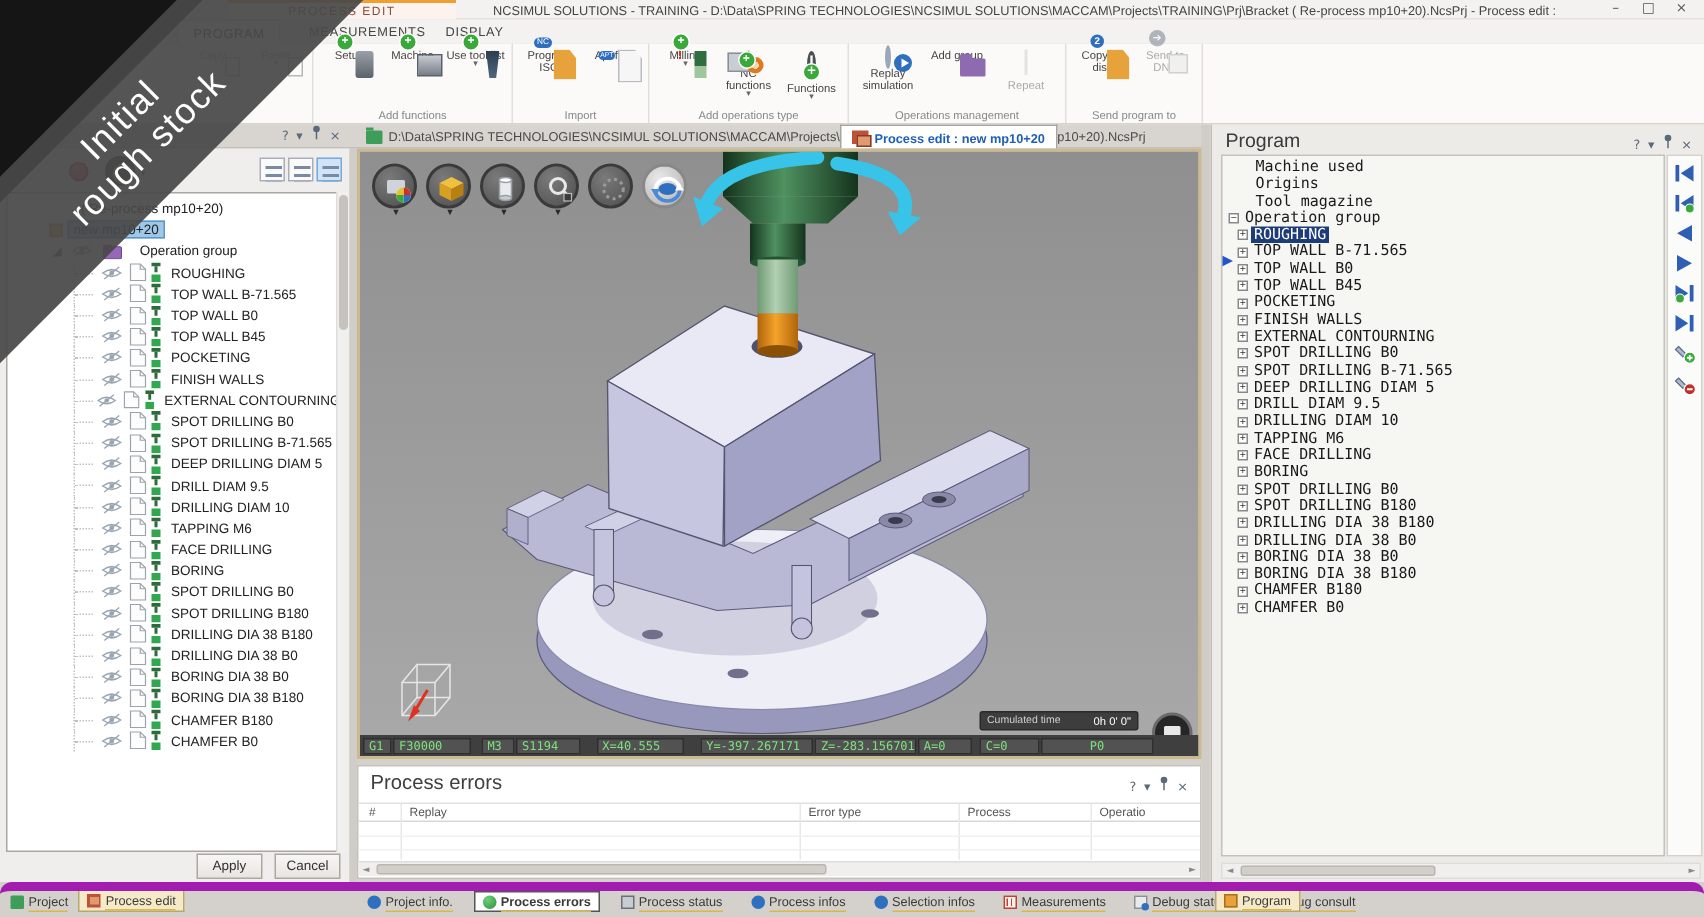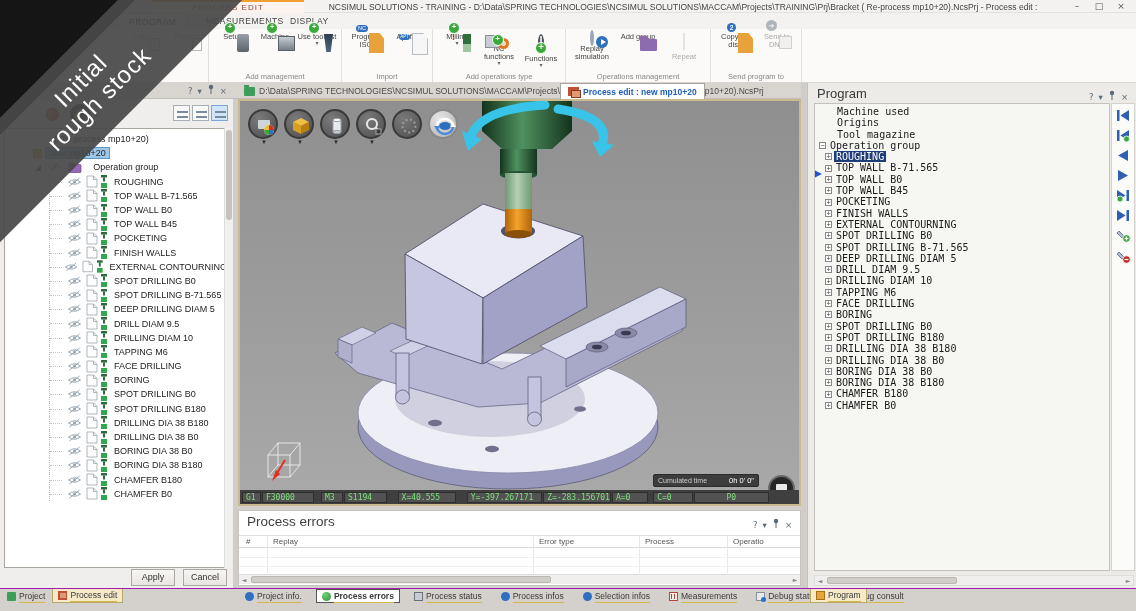--- a/index.html
+++ b/index.html
@@ -137,21 +137,21 @@
   .rp-row.group .pm { margin-left:4px; }
   .rp-row .rp-label { padding:0 2px; }
   .rp-ops .rp-row:first-child .rp-label { background:#1e3c78; color:#fff; }
   .rp-marker { position:absolute; left:-1px; top:66px; width:0; height:0; border-left:8px solid #2255cc; border-top:4px solid transparent; border-bottom:4px solid transparent; }
   .rp-marker::before { content:""; position:absolute; left:-12px; top:-2px; width:5px; height:4px; background:#2255cc; }
   .rp-toolbar { position:absolute; right:1px; top:20px; width:24px; height:468px; background:#fbfbfa; border:1px solid #d5d1cc; display:flex; flex-direction:column; align-items:center; padding-top:5px; gap:7px; }
   .rp-scroll { position:absolute; left:6px; bottom:2px; width:320px; height:11px; background:#f0efed; border:1px solid #ddd; }
   .rp-scroll .thumb { position:absolute; left:12px; top:1px; width:130px; height:7px; background:#d2cfca; border:1px solid #bab6b0; border-radius:2px; }
 
   
-  .bottombar { position:absolute; left:0; top:588px; width:1136px; height:23px; background:#d4d0cb; border-top:1px solid #a21caf; }
+  .bottombar { position:absolute; left:0; top:588px; width:1136px; height:23px; background:#d4d0cb; border-top:6px solid #a21caf;border-radius:8px; }
   .bb-left { position:absolute; left:2px; top:0; display:flex; gap:2px; }
   .bb-center { position:absolute; left:240px; top:0; display:flex; gap:9px; }
   .bb-right { position:absolute; left:810px; top:0; display:flex; }
   .bb-tab { height:14px; display:flex; align-items:center; gap:3px; padding:0 5px; font-size:8.5px; color:#3a3a3a; white-space:nowrap; }
   .bb-tab .bb-label { border-bottom:1px solid #d8b84a; line-height:12px; }
   .bb-tab.active { background:#f5e9c8; border:1px solid #b8a86a; border-top:none; }
   .bb-tab.center-active { background:#fff; border:1px solid #555; font-weight:bold; }
   .bb-ico { display:inline-block; width:9px; height:9px; position:relative; flex:none; }
   [data-icon="info-icon"] { border-radius:50%; background:#2f6fc0; color:#fff; font-size:7px; line-height:9px; text-align:center; font-weight:bold; font-family:"Liberation Serif",serif; }
   [data-icon="errors-dot-icon"] { border-radius:50%; background:radial-gradient(circle at 35% 30%, #6fd07a, #2f8f3a); }
@@ -184,21 +184,21 @@
       <span class="winbtn">□</span>
       <span class="winbtn">×</span>
     </div>
   </div>
   <div class="help-circle">?</div>
 
   <div class="context-tab">PROCESS EDIT</div>
   <div class="ribbon-tabs">
     <div class="rtab active" style="left:118px;">PROGRAM</div>
     <div class="rtab" style="left:196px;">MEASUREMENTS</div>
-    <div class="rtab" style="left:280px;text-align:center;">DISPLAY</div>
+    <div class="rtab" style="left:287px;text-align:center;">DISPLAY</div>
   </div>
   <div class="ribbon-body">
     <div class="rgroup">
       <div class="rgroup-buttons">
         <div class="rbtn disabled">
             <span class="ric" data-icon="copy-icon"><span class="excl"></span><span class="gear"></span><span class="ftab"></span></span>
             <div class="rbtn-label">Copy</div>
             
           </div>
           <div class="rbtn disabled dropdown">
@@ -220,21 +220,21 @@
             <span class="ric badge-plus" data-icon="machine-icon"><span class="excl"></span><span class="gear"></span><span class="ftab"></span></span>
             <div class="rbtn-label">Machine</div>
             
           </div>
           <div class="rbtn add dropdown">
             <span class="ric badge-plus" data-icon="use-tool-list-icon"><span class="excl"></span><span class="gear"></span><span class="ftab"></span></span>
             <div class="rbtn-label">Use tool list</div>
             <div class="caret">▾</div>
           </div>
       </div>
-      <div class="rgroup-label">Add management</div>
+      <div class="rgroup-label">Add functions</div>
     </div>
     <div class="rgroup">
       <div class="rgroup-buttons">
         <div class="rbtn">
             <span class="ric" data-icon="program-iso-icon"><span class="excl"></span><span class="gear"></span><span class="ftab"></span></span>
             <div class="rbtn-label">Program ISO</div>
             
           </div>
           <div class="rbtn">
             <span class="ric" data-icon="apt-file-icon"><span class="excl"></span><span class="gear"></span><span class="ftab"></span></span>

